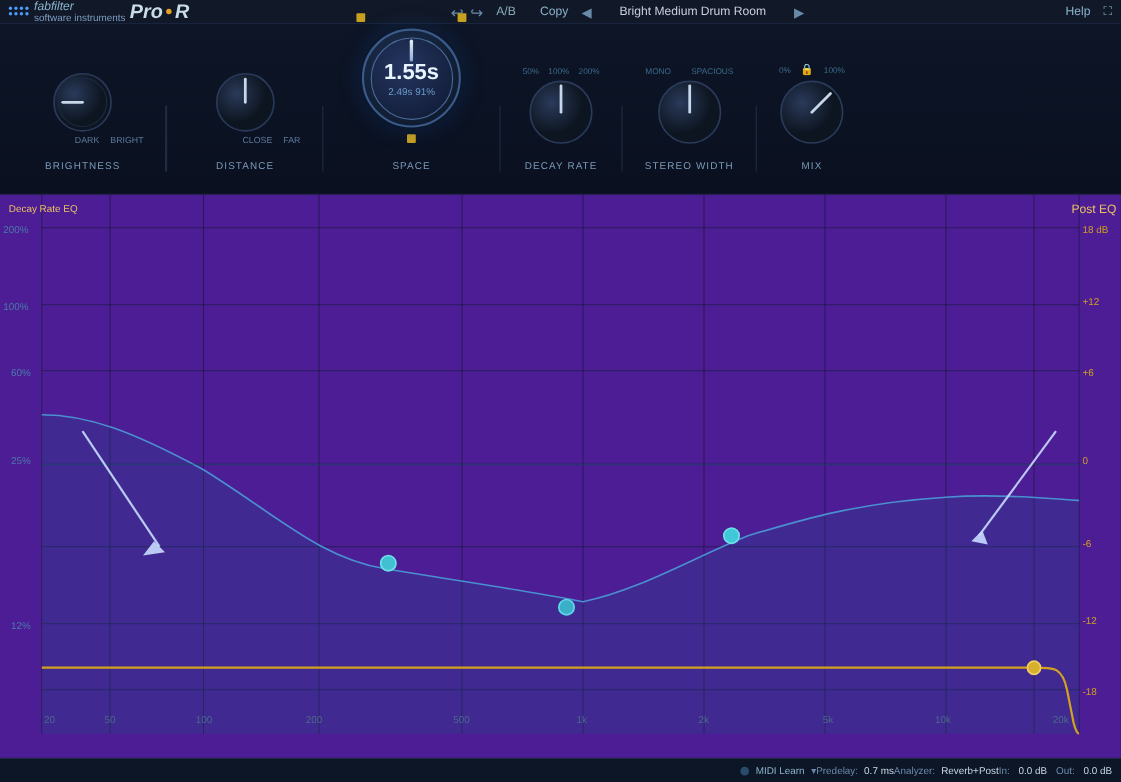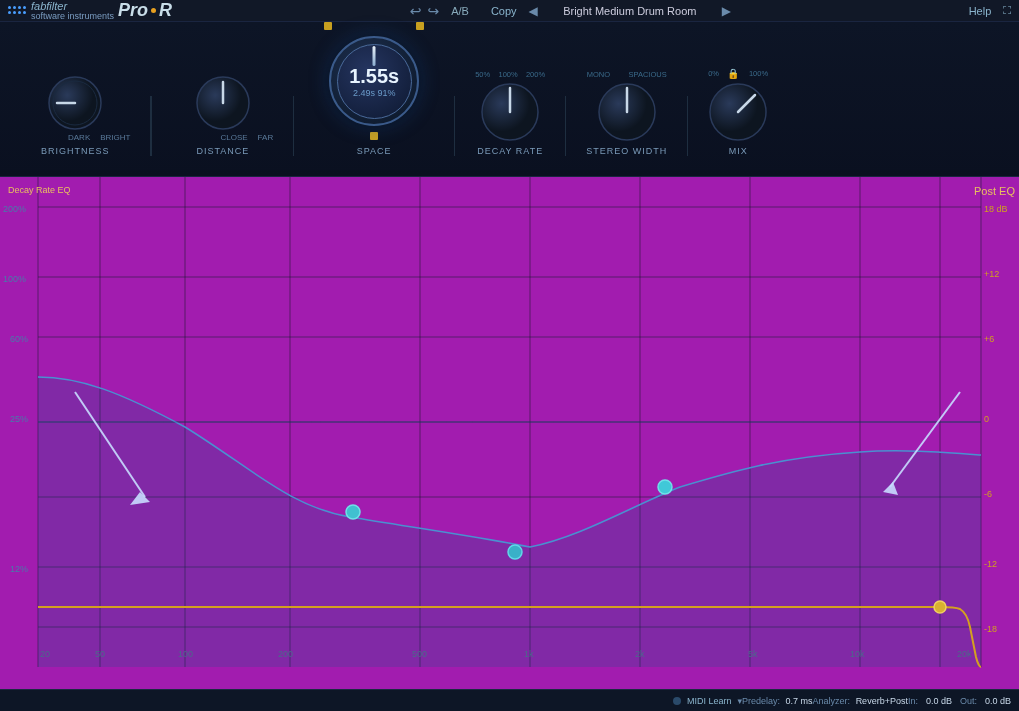--- a/index.html
+++ b/index.html
@@ -167,21 +167,21 @@
       font-size: 8px;
       color: #5a7a9a;
       text-transform: uppercase;
     }
 
     .section-title {
       font-size: 9px;
       color: #7a9ab8;
       text-transform: uppercase;
       letter-spacing: 1px;
-      margin-top: 2px;
+      margin-top: 12px;
     }
 
     
     .space-knob-area {
       display: flex;
       flex-direction: column;
       align-items: center;
       gap: 4px;
       padding: 0 30px;
       position: relative;
@@ -240,21 +240,21 @@
       height: 8px;
       background: #c8a020;
       border-radius: 1px;
       cursor: pointer;
     }
 
     
     #eq-display {
       width: 100%;
       flex: 1;
-      background: #a21caf;
+      background: #4c1d95;
       position: relative;
       overflow: hidden;
     }
 
     .eq-label-left {
       position: absolute;
       top: 8px;
       left: 8px;
       font-size: 9px;
       color: #e8c060;

